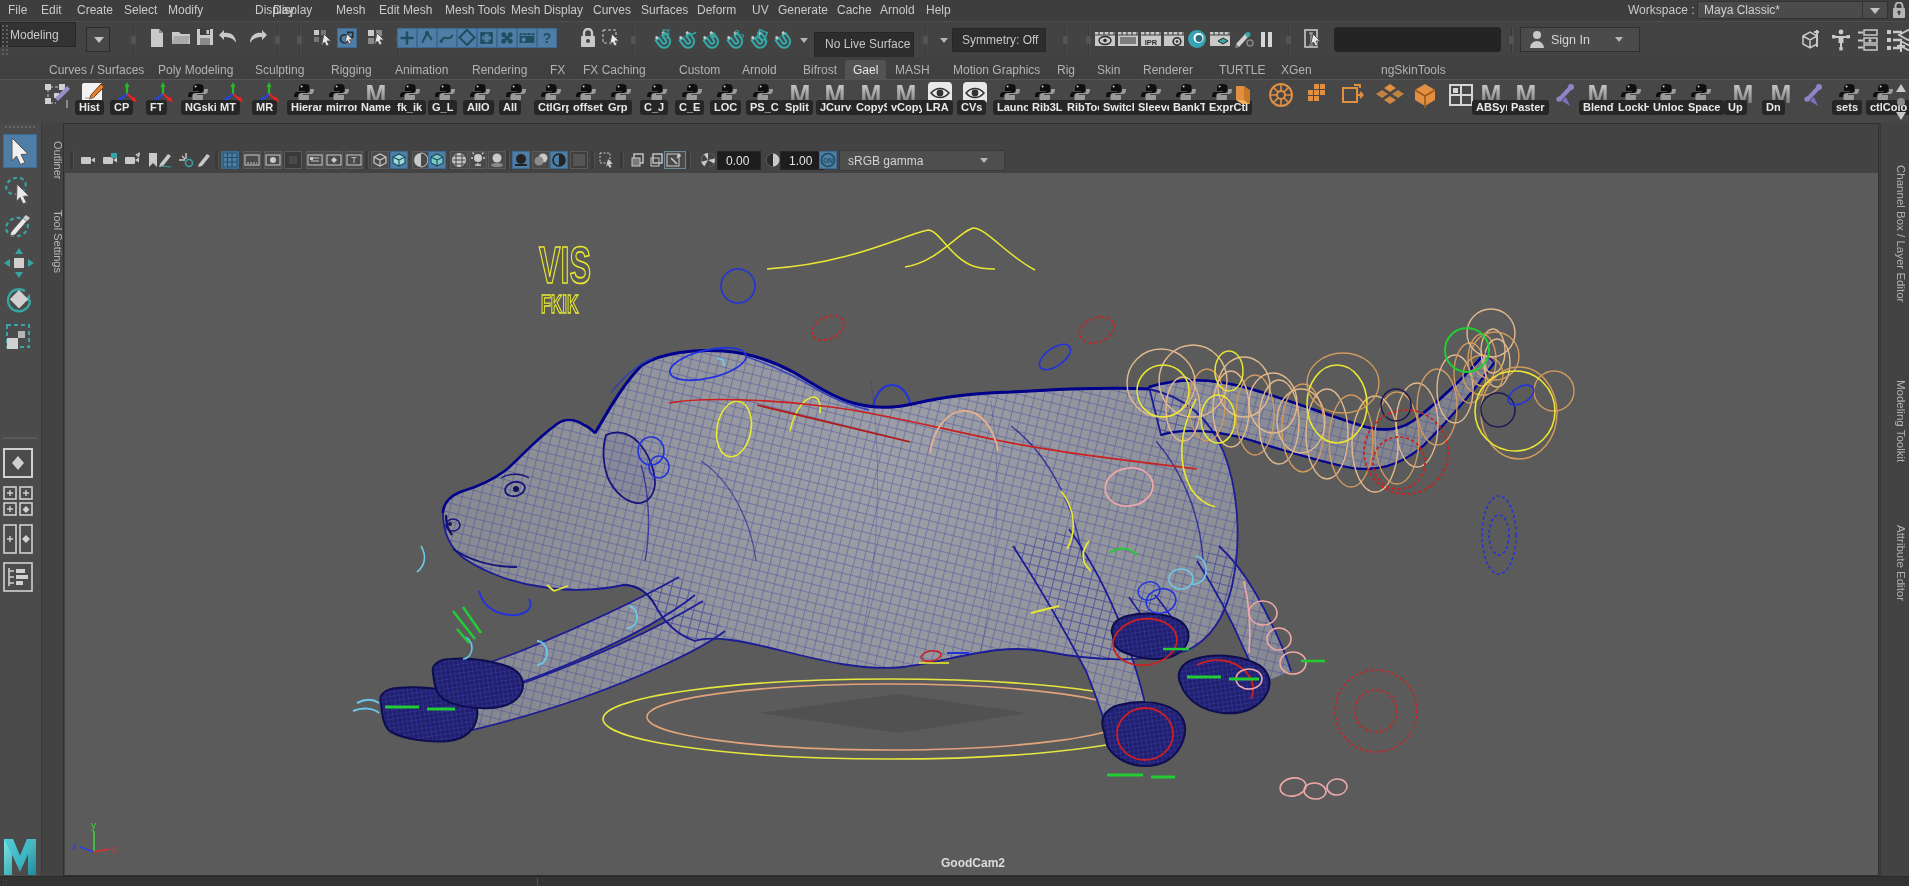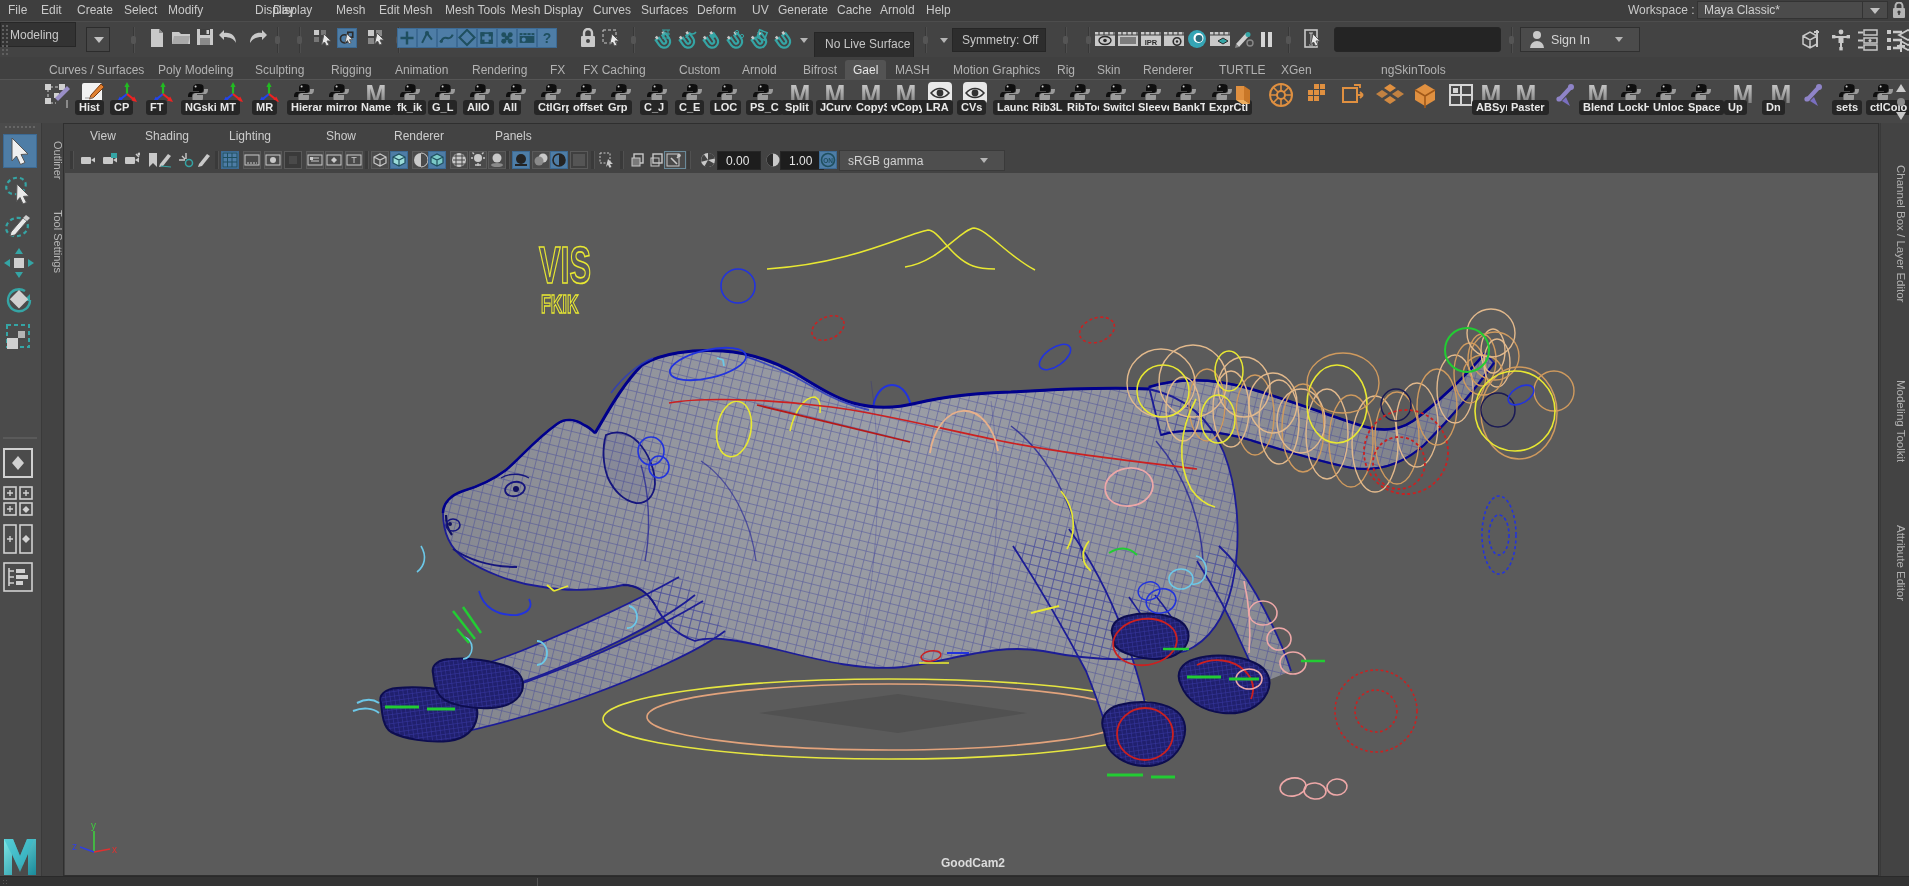--- a/index.html
+++ b/index.html
@@ -842,28 +842,20 @@
 <path d="M2 2 h9 l7 17 7-17 h9 v36 h-8 V17 l-8 18 -8-18 v21 H2 z" fill="url(#ml1)"></path>
 <path d="M11 2 l7 17 7-17 7 0 -11 26 h-6 L2 2 z" fill="#35b8c8" opacity=".55"></path>
 </svg></div>
     </div>
   <div id="sidetabs">
     <div class="vtab" style="top:10px; height:54px;">Outliner</div>
     <div class="vtab" style="top:73px; height:90px;">Tool Settings</div>
   </div>
 
   <div id="vp">
-    <div id="vpmenu">
-      <span style="left:26px;">View</span>
-      <span style="left:81px;">Shading</span>
-      <span style="left:165px;">Lighting</span>
-      <span style="left:262px;">Show</span>
-      <span style="left:330px;">Renderer</span>
-      <span style="left:431px;">Panels</span>
-    </div>
     <div id="vpicons">
         <div class="vpsep" style="position:absolute; left:6px;"></div>
         <div class="vpsep" style="position:absolute; left:151px;"></div>
         <div class="vpsep" style="position:absolute; left:301px;"></div>
         <div class="vpsep" style="position:absolute; left:442px;"></div>
         <div class="vpsep" style="position:absolute; left:527px;"></div>
         <div class="vpsep" style="position:absolute; left:556px;"></div>
         <div class="vpsep" style="position:absolute; left:623px;"></div>
         <div class="vpi" style="left:15px; border-color:transparent; background:transparent;"><svg width="16" height="16" viewBox="0 0 16 16">
             <rect x="1" y="5" width="10" height="7" rx="1" fill="#c9c9c9"></rect>

